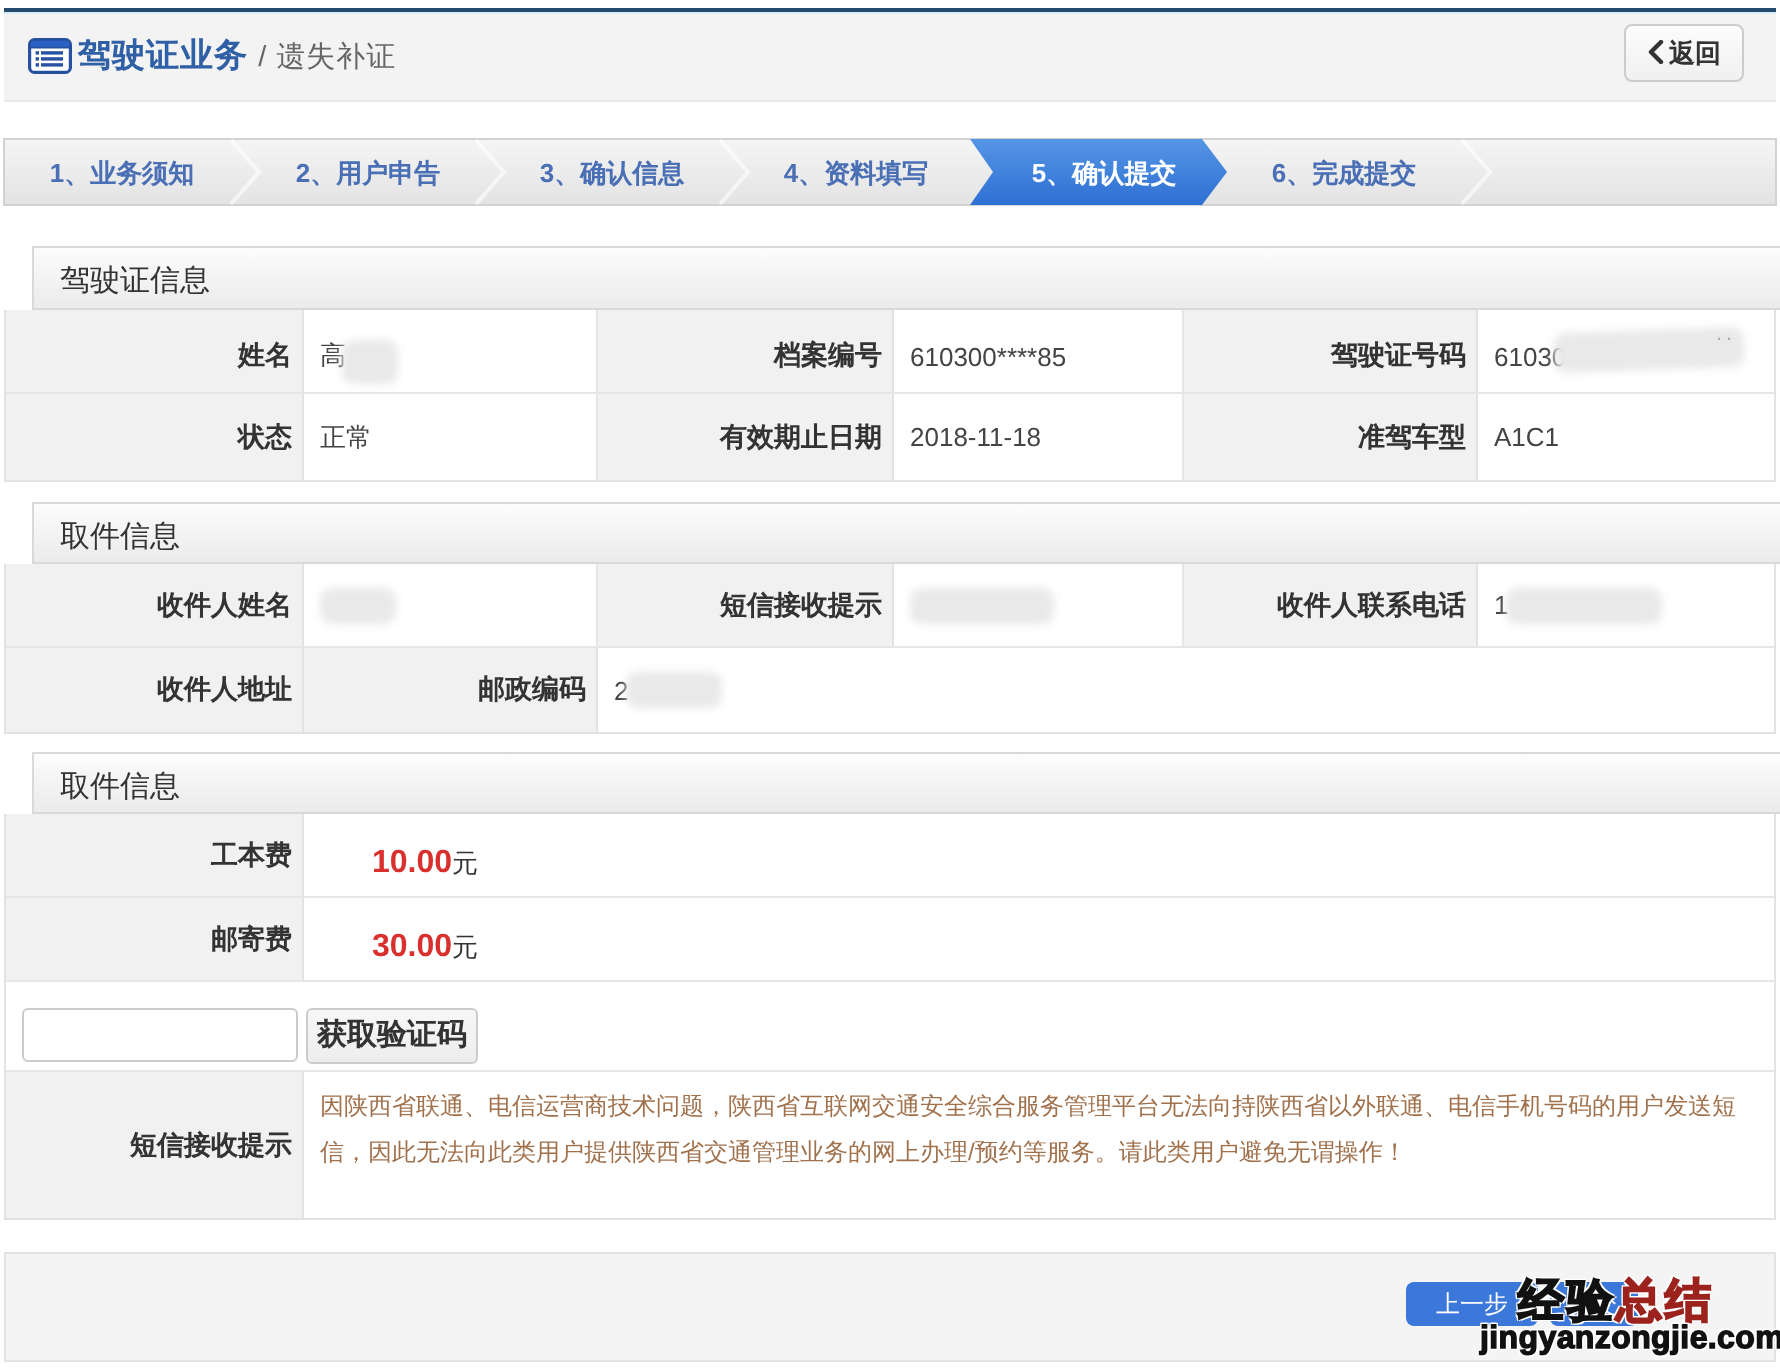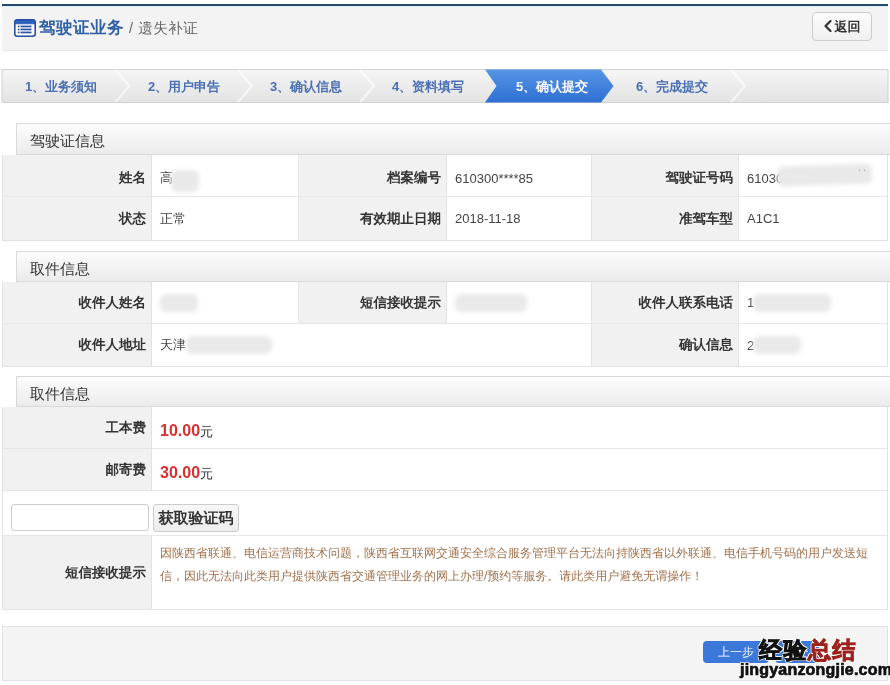--- a/index.html
+++ b/index.html
@@ -23,21 +23,21 @@
 .tbl { left:2px; width:886px; border:1px solid #e2e2e2; border-top:none; background:#fff; }
 .row { display:flex; border-bottom:1px solid #e6e6e6; }
 .row:last-child { border-bottom:none; }
 .lc { background:#f1f1f2; border-right:1px solid #e2e2e2; text-align:right; font-weight:bold; color:#333; font-size:13.5px; padding-right:5px; display:flex; align-items:center; justify-content:flex-end; }
 .vc { background:#fff; color:#444; font-size:13px; padding-left:8px; display:flex; align-items:center; position:relative; border-right:1px solid #e6e6e6; }
 .vc.last { border-right:none; }
 .w1 { width:149px; } .w2 { width:147px; } .w3 { width:148px; } .w4 { width:145px; } .w5 { width:147px; } .w6 { width:148px; }
 .wide { width:440px; }
 .blur { position:absolute; background:#e9e9e9; filter:blur(2px); border-radius:6px; }
 
-.fee { font-size:16px; font-weight:bold; color:#d9302e; }
+.fee { font-size:16px; font-weight:bold; color:#d9302e;margin-left:26px; }
 .yuan { font-size:13px; color:#333; font-weight:normal; }
 
 #codeinput { width:138px; height:27px; border:1px solid #ccc; border-radius:3px; background:#fff; margin-left:0; display:inline-block; }
 #codebtn { width:86px; height:28px; display:inline-block; border:1px solid #ccc; border-radius:3px; background:linear-gradient(#f7f7f7,#ededed); margin-left:4px; text-align:center; line-height:26px; color:#333; font-size:15px; font-weight:bold;}
 .note { color:#a1714c; font-size:12px; line-height:23px; display:block; padding-top:6px; }
 
 .r1pad .lc, .r1pad .vc { padding-top:5px; }
 .vrow .lc { align-items:flex-start; padding-top:21px; }
 .vrow .vc { align-items:flex-start; padding-top:13px; }
 
@@ -128,22 +128,21 @@
         </div>
       <div class="lc w3">短信接收提示</div>
       <div class="vc w4">
           <span class="blur" style="left:8px;top:12px;width:72px;height:18px"></span>
         </div>
       <div class="lc w5">收件人联系电话</div>
       <div class="vc w6 last">1<span class="blur" style="left:14px;top:12px;width:78px;height:18px"></span></div>
     </div>
     <div class="row" style="height:42px">
       <div class="lc w1">收件人地址</div>
-      <div class="vc wide">天津<span class="blur" style="left:34px;top:12px;width:86px;height:18px"></span></div>
-      <div class="lc w5">确认信息</div>
+      <div class="lc w5">邮政编码</div>
       <div class="vc w6 last">2<span class="blur" style="left:14px;top:12px;width:48px;height:18px"></span></div>
     </div>
   </div>
 
   <div class="abs shead" style="top:376px">取件信息</div>
   <div class="abs tbl" style="top:407px">
     <div class="row" style="height:42px">
       <div class="lc w1">工本费</div>
       <div class="vc last" style="width:735px;padding-left:8px;padding-top:8px">
           <span class="fee">10.00<span class="yuan">元</span></span>

